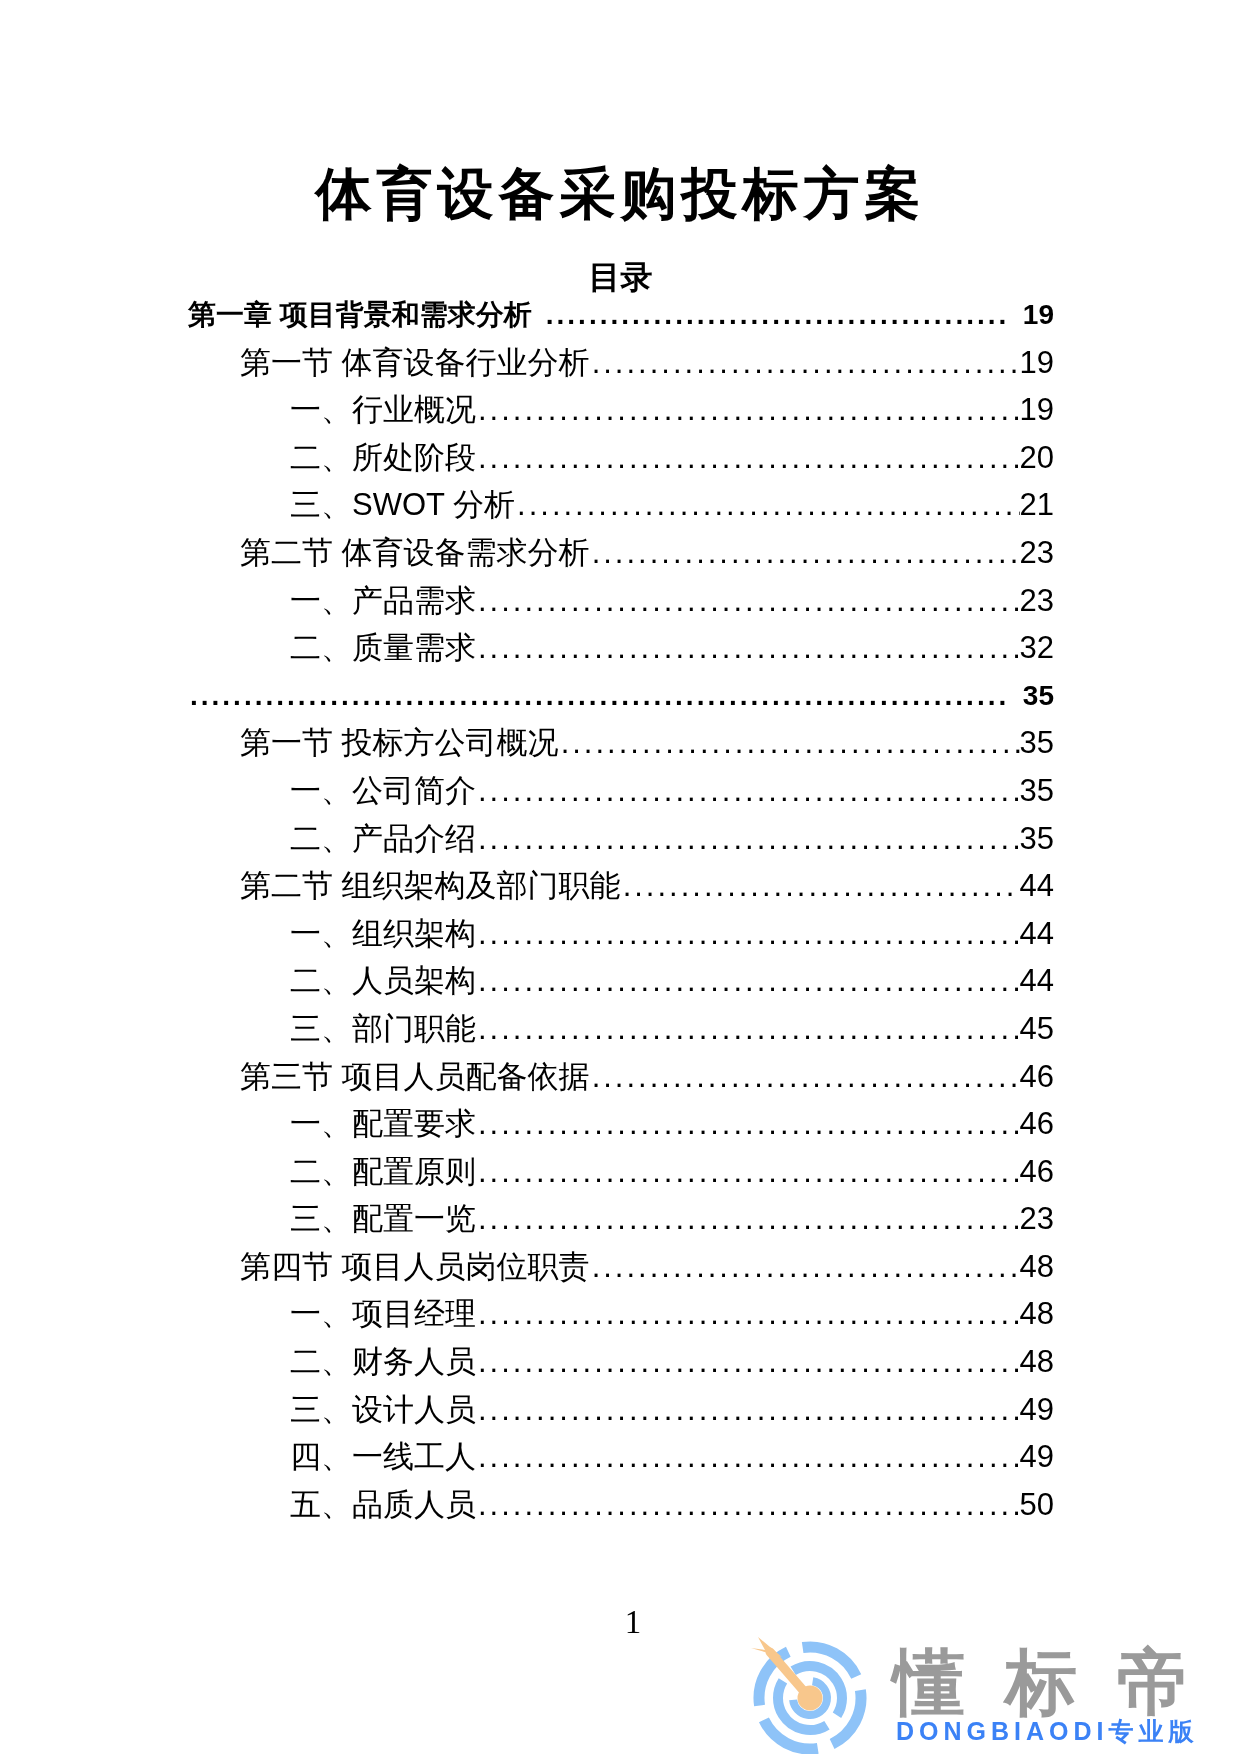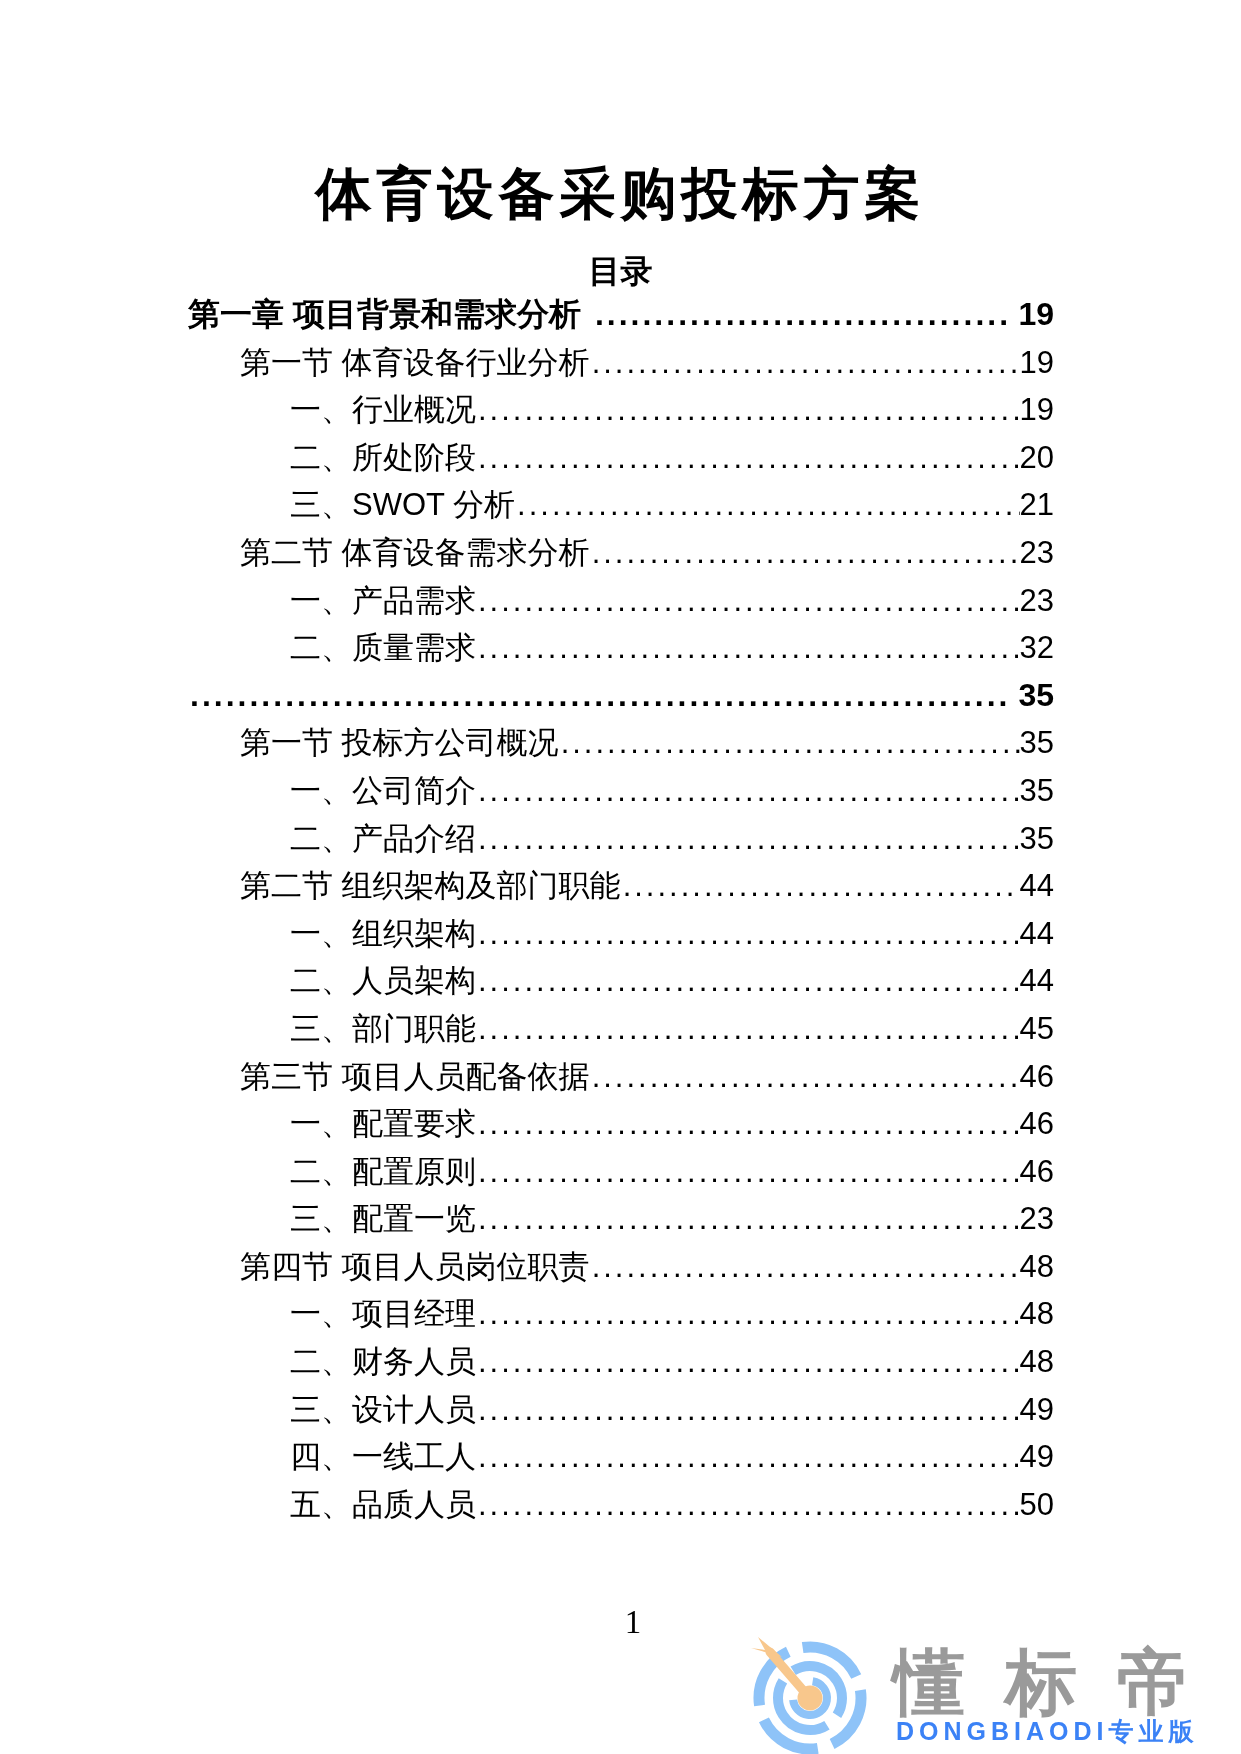--- a/index.html
+++ b/index.html
@@ -20,21 +20,21 @@
     margin: 0;
     text-align: center;
     font-size: 56px;
     font-weight: bold;
     letter-spacing: 5px;
     line-height: 72px;
     white-space: nowrap;
   }
   .toc-heading {
     position: absolute;
-    top: 252px;
+    top: 258px;
     left: 0;
     width: 1241px;
     text-align: center;
     font-size: 32px;
     font-weight: bold;
     line-height: 38px;
   }
   .toc {
     position: absolute;
     top: 291px;
@@ -42,21 +42,21 @@
     width: 866px;
   }
   .row {
     display: flex;
     align-items: baseline;
     height: 47.6px;
     line-height: 47.6px;
     font-size: 31px;
     white-space: nowrap;
   }
-  .row.ch { font-weight: bold; font-size: 32px; gap: 12px; }
+  .row.ch { font-weight: bold; font-size: 28px; gap: 12px; }
   .row.se { padding-left: 52px; }
   .row.it { padding-left: 102px; }
   .lbl { flex: none; }
   .dots {
     flex: 1 1 auto;
     overflow: hidden;
     white-space: nowrap;
     letter-spacing: 3px;
     margin-left: 2px;
   }

